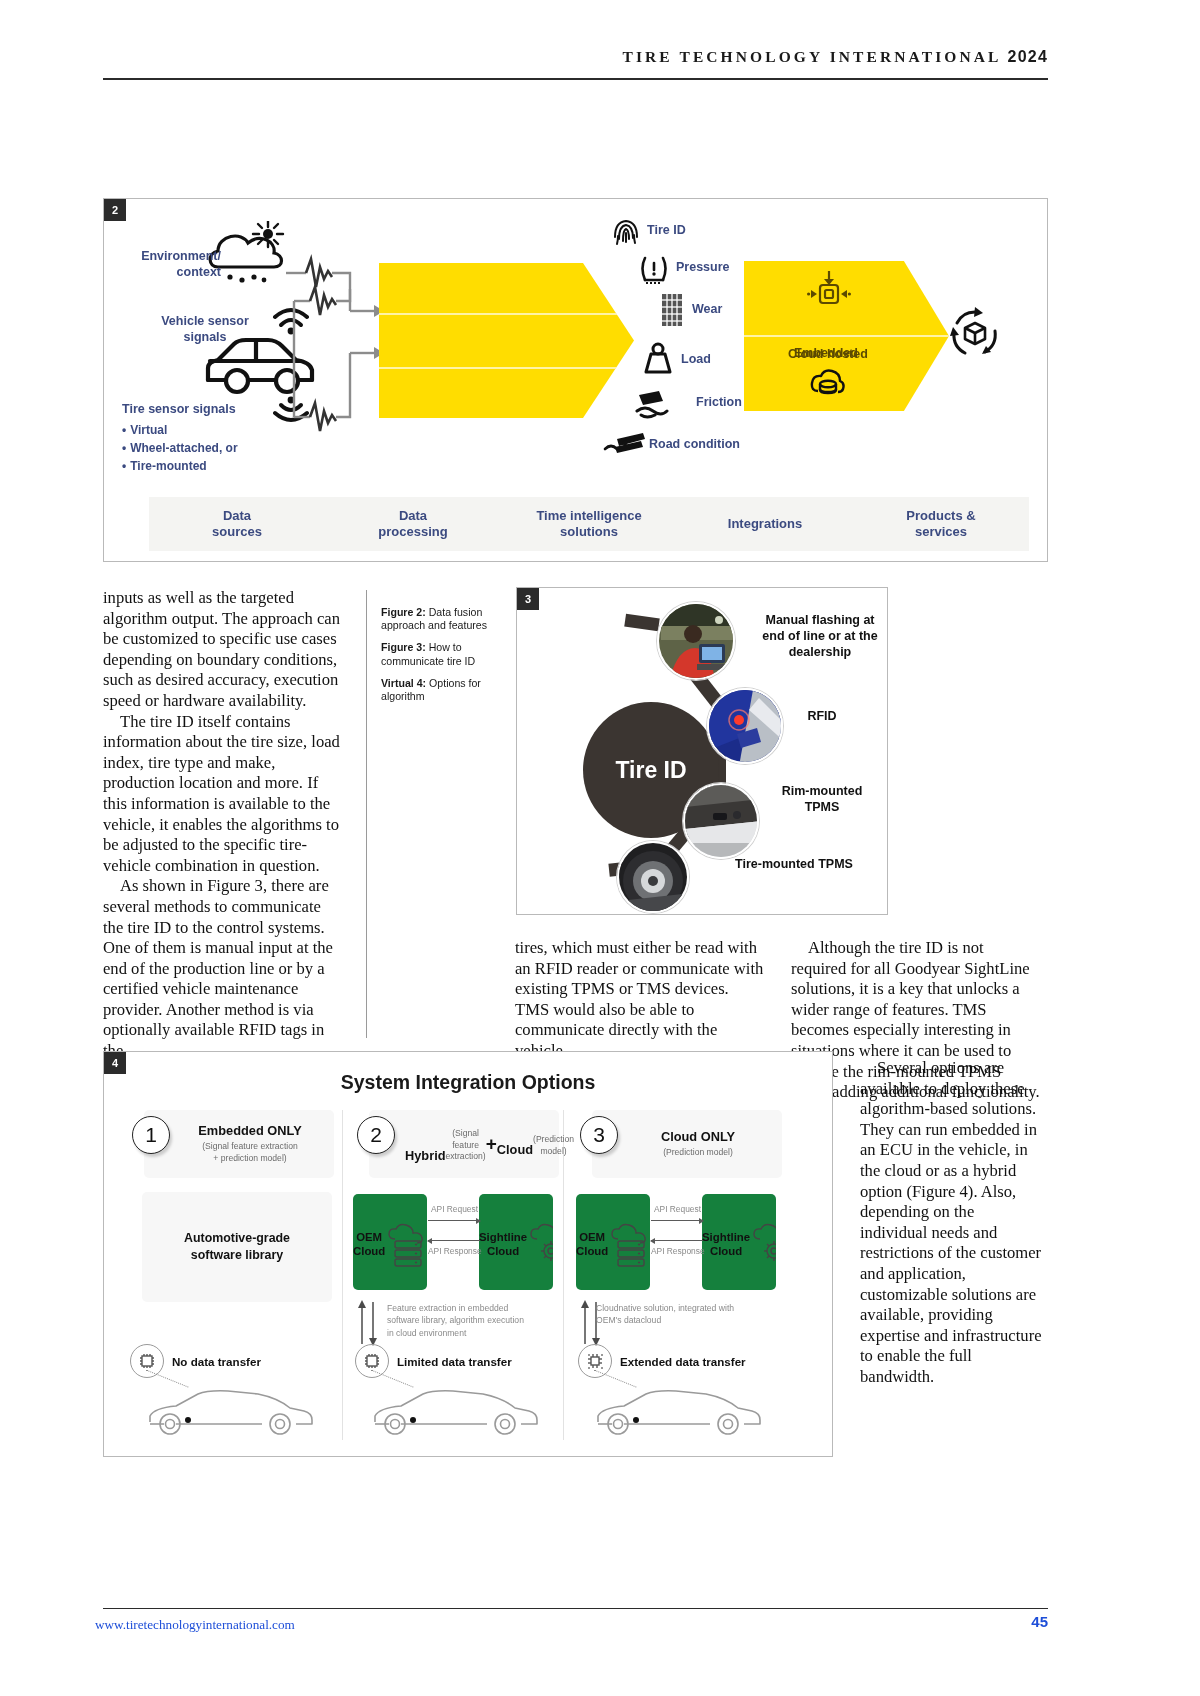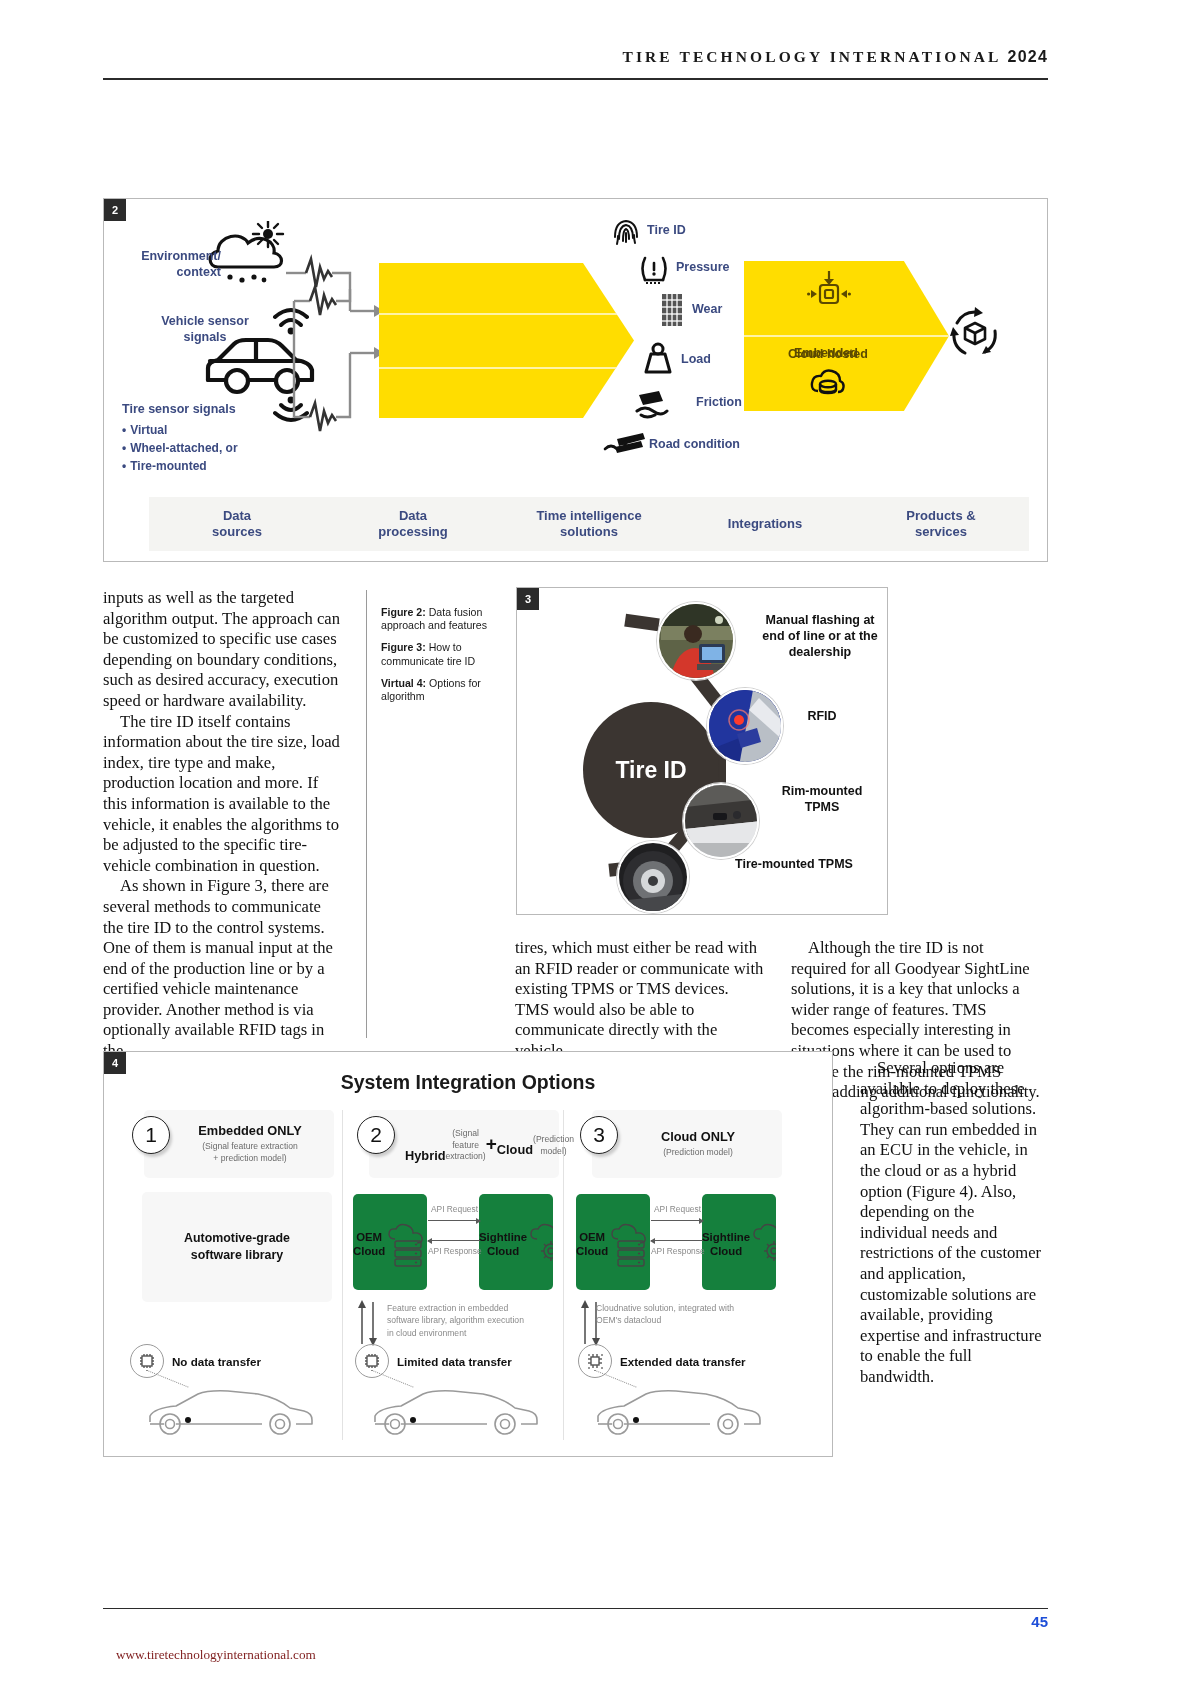--- a/index.html
+++ b/index.html
@@ -214,22 +214,22 @@
   .chip-circle{
     width:34px; height:34px; border-radius:50%; border:1px solid #9a9a9a;
     display:flex; align-items:center; justify-content:center; flex:0 0 auto;
   }
   .car-wrap{ position:absolute; left:18px; bottom:4px; width:186px; height:52px; }
   .dot-line{ position:absolute; border-top:1px dotted #8a8a8a; }
 
   
   .footer-rule{ position:absolute; left:103px; top:1608px; width:945px; height:1px; background:#2b2b2b; }
   .footer-url{
-    position:absolute; left:116px; top:1617px;
-    font-family:"Liberation Serif", serif; font-size:13.2px; color:#7f1d1d;margin-top:30px;
+    position:absolute; left:95px; top:1617px;
+    font-family:"Liberation Serif", serif; font-size:13.2px; color:#1d4ed8;
   }
   .footer-page{
     position:absolute; right:152px; top:1613px;
     font-family:"Liberation Sans", sans-serif; font-weight:700; font-size:15px; color:#1d4ed8;
   }
 </style>
 </head>
 <body>
 
 <div class="page-header">

